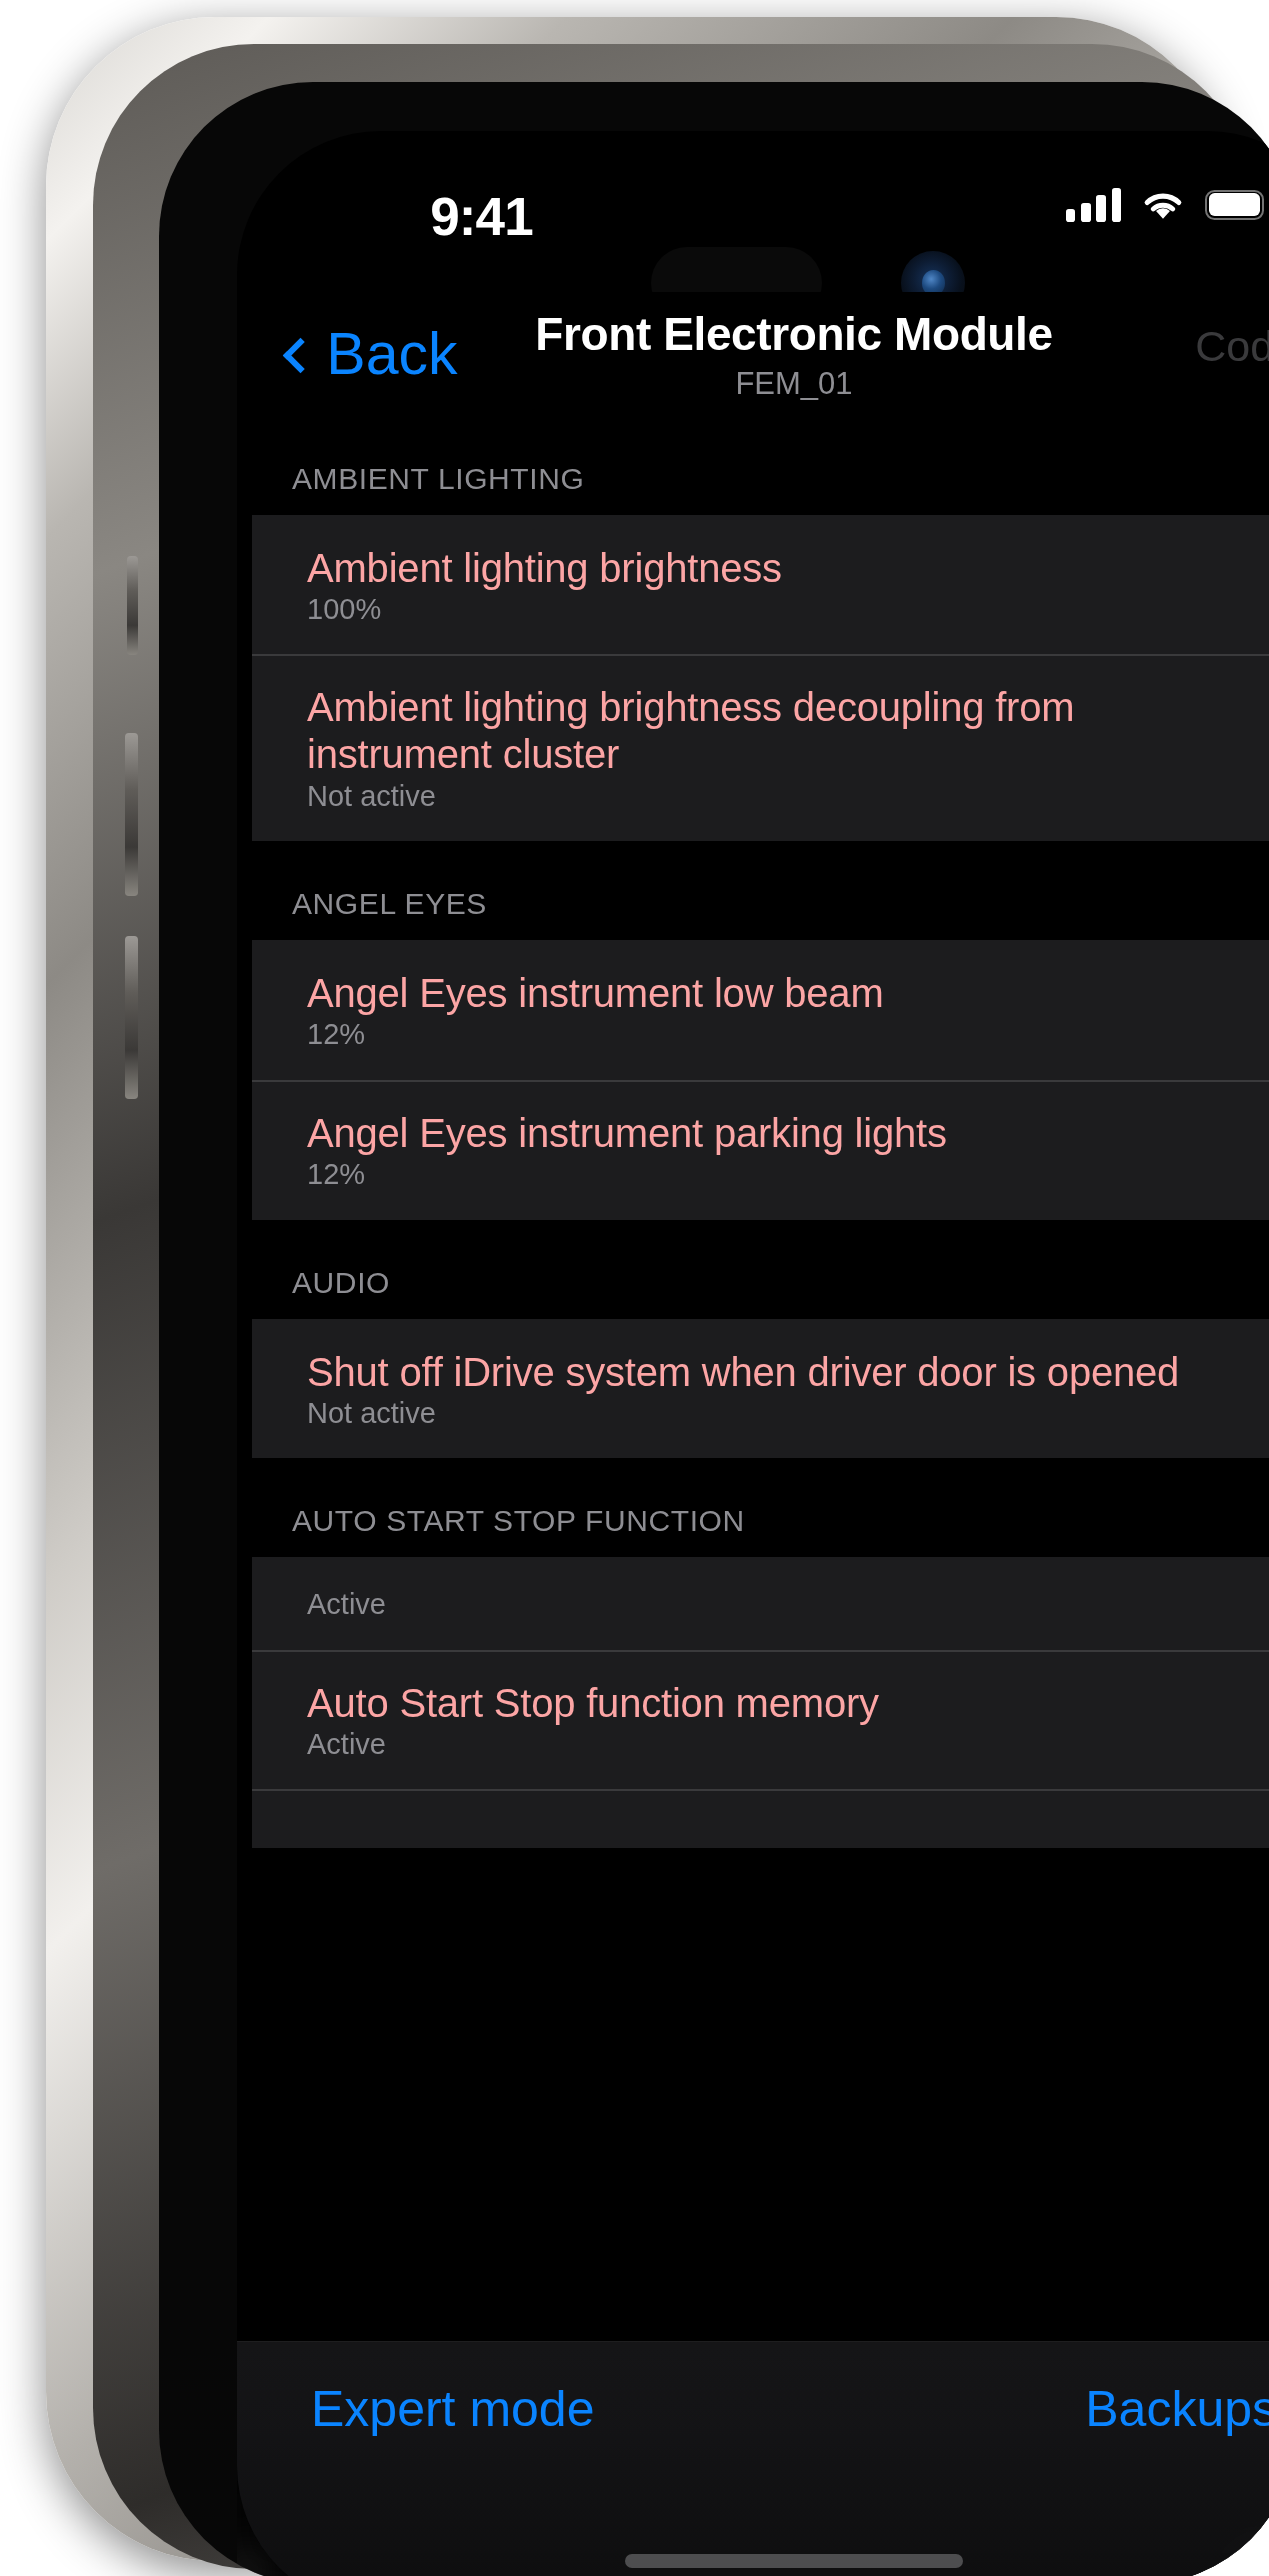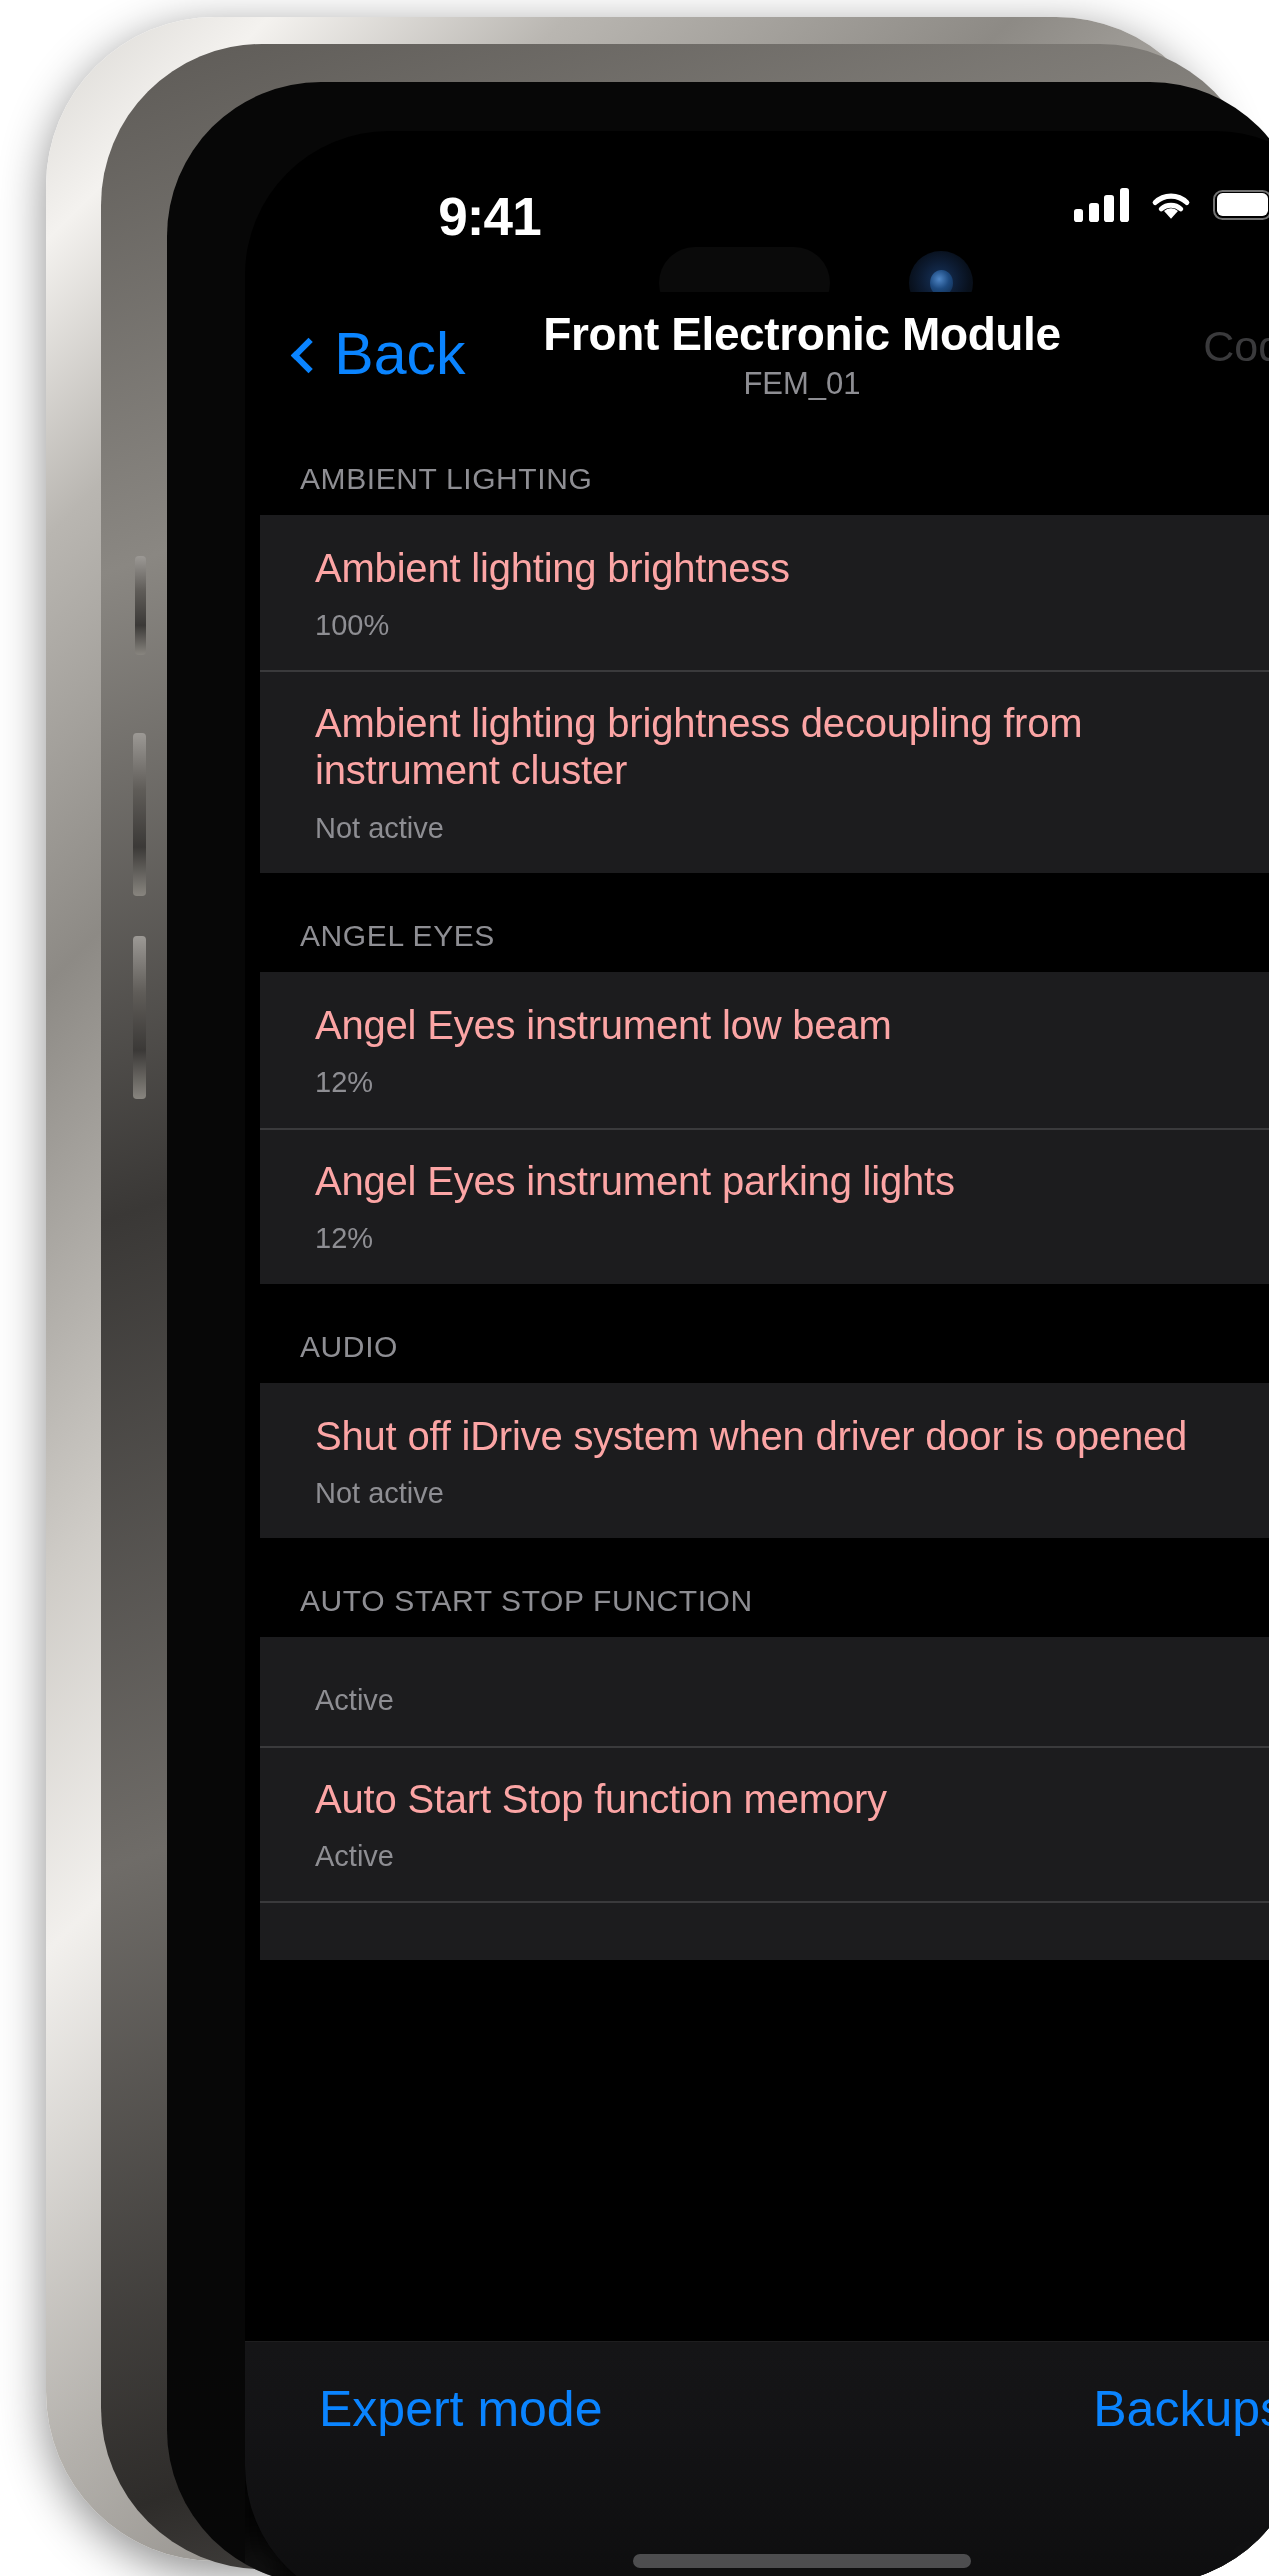--- a/index.html
+++ b/index.html
@@ -19,21 +19,21 @@
   .phone-outer {
     position:absolute;
     left:46px; top:17px;
     width:1179px; height:2544px;
     border-radius:169px;
     background:linear-gradient(135deg,#d8d6d2 0%,#f4f2ef 6%,#b9b6b1 14%,#8d8a85 26%,#cfccc7 42%,#f2f0ed 52%,#b4b1ac 66%,#7e7b77 80%,#cbc8c3 92%,#e8e6e2 100%);
     box-shadow:0 11.4px 46px rgba(0,0,0,.45);
   }
   .phone-band {
     position:absolute;
-    left:55px; top:26.6px;
+    left:47px; top:26.6px;
     width:1160px; height:2525px;
     border-radius:161px;
     background:linear-gradient(160deg,#5d5a56,#8a8782 18%,#3a3836 40%,#6f6c68 62%,#2e2c2a 84%,#767370);
   }
   .phone-inner {
     position:absolute;
     left:66px; top:38px;
     width:1137px; height:2502px;
     border-radius:154px;
     background:#070707;
@@ -197,21 +197,21 @@
   }
   .row-title {
     color:#fca5a5;
     font-size:40px;
     line-height:1.18;
     letter-spacing:-0.2px;
   }
   .row-value {
     color:#8e8e93;
     font-size:29px;
-    margin-top:17px;
+    margin-top:1px;
   }
   .row-chevron {
     position:absolute;
     right:49px; top:50%;
     width:21px; height:21px;
     margin-top:-13.3px;
     border-top:6.6px solid #6b6b70;
     border-right:6.6px solid #6b6b70;
     transform:rotate(45deg);
   }

